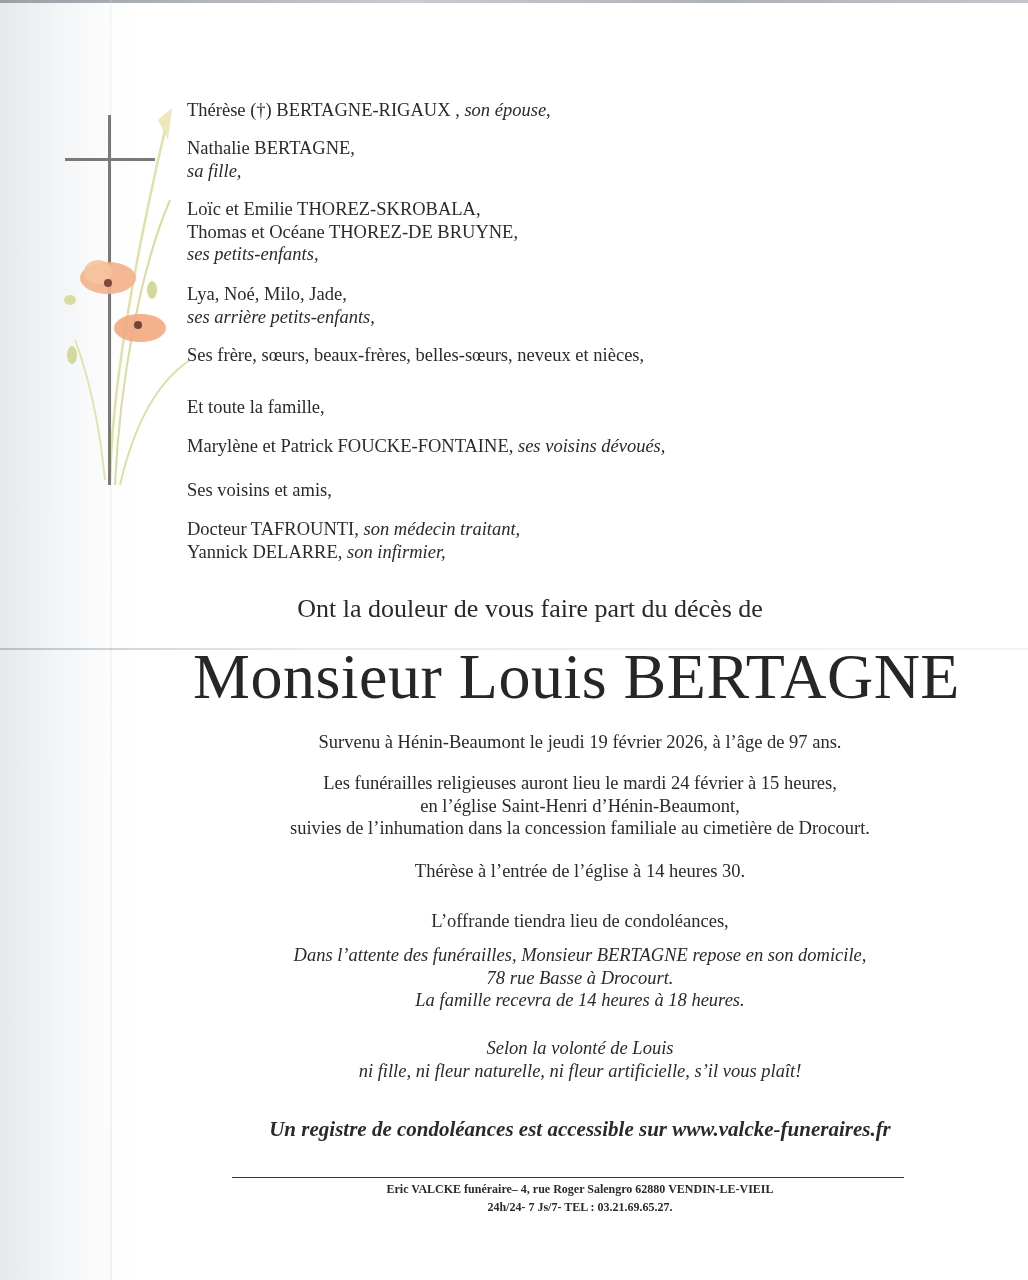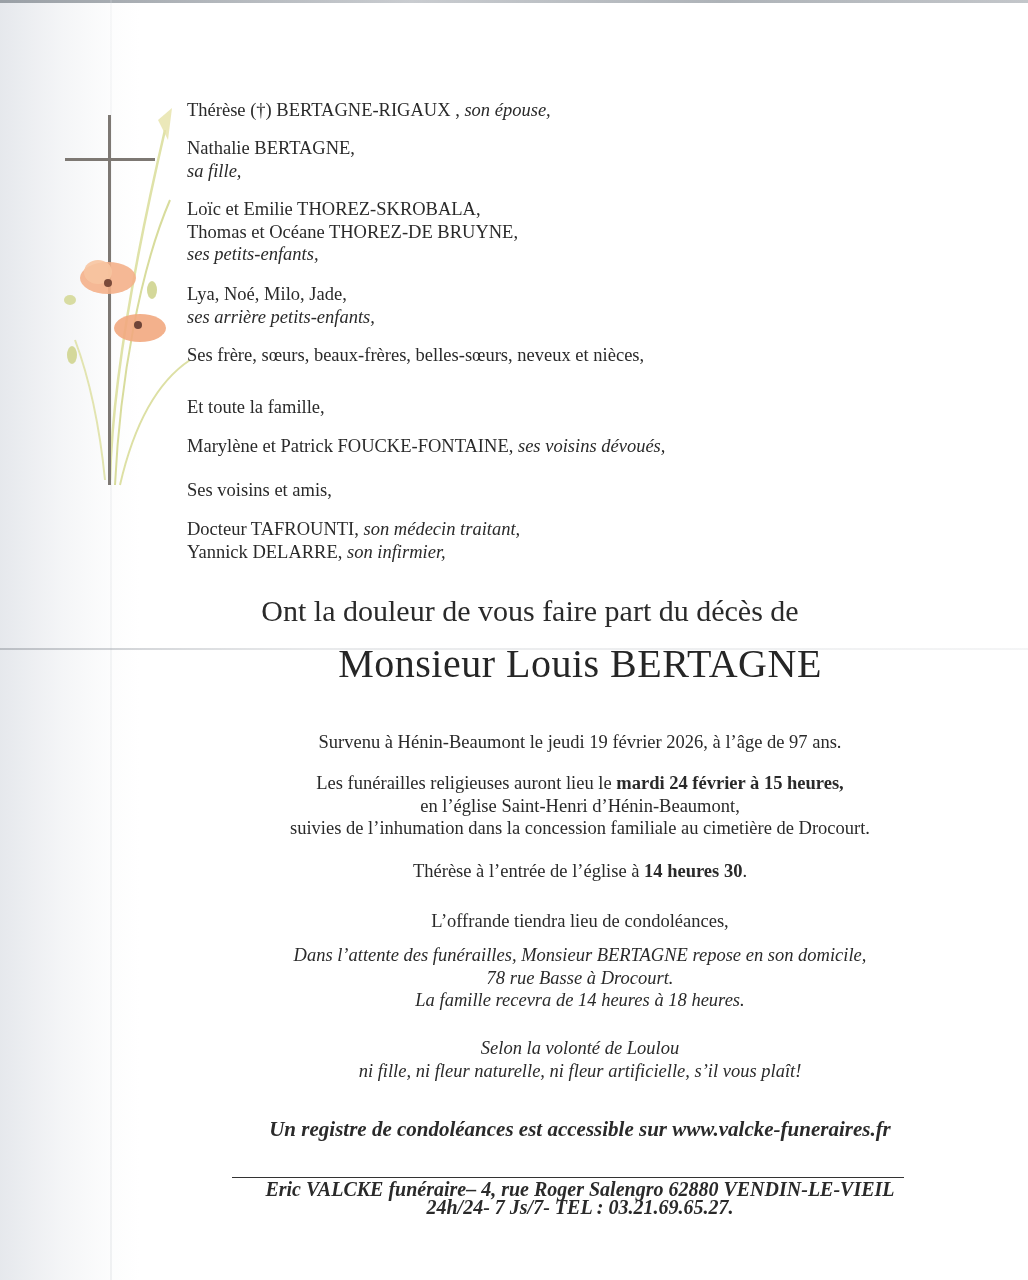--- a/index.html
+++ b/index.html
@@ -20,28 +20,28 @@
   .fold { position:absolute; left:0; top:648px; width:1028px; height:2px;
     background:linear-gradient(90deg,rgba(150,155,162,0.55),rgba(190,194,199,0.35) 30%,rgba(210,213,217,0.25)); }
   .fold2 { position:absolute; left:110px; top:0; width:2px; height:1280px;
     background:linear-gradient(180deg,rgba(220,222,226,0.2),rgba(215,218,222,0.35)); }
   .deco { position:absolute; left:40px; top:100px; width:170px; height:400px; }
 
   .fam { position:absolute; left:187px; font-size:18.5px; line-height:22.5px; white-space:nowrap; }
   .fam i { font-style:italic; }
 
   .center { position:absolute; left:0; width:1028px; text-align:center; white-space:nowrap; }
-  .announce { top:594px; font-size:30px; }
-  .name { top:640px; font-size:40px; letter-spacing:0.5px; left:200px; width:760px; color:#262626; }
+  .announce { top:594px; font-size:26px; }
+  .name { top:640px; font-size:64px; letter-spacing:0.5px; left:193px; width:760px; color:#262626; }
   .p { font-size:18.5px; line-height:22.5px; }
-  b { font-weight:bold; }
+  b { font-weight:normal; }
   .it { font-style:italic; }
   .reg { font-style:italic; font-weight:bold; font-size:21px; }
   .rule { position:absolute; left:232px; top:1177px; width:672px; height:1px; background:#333; }
-  .footer { font-weight:bold; font-size:20px; line-height:18px;font-style:italic; }
+  .footer { font-weight:bold; font-size:12px; line-height:18px; }
 </style>
 </head>
 <body>
 
 <div class="page">
   <div class="top-edge"></div>
   <div class="fold2"></div>
   <div class="fold"></div>
 
   <svg class="deco" viewBox="0 0 170 400">
@@ -114,21 +114,21 @@
 
   <div class="center p" style="top:910px;left:150px;width:860px">L’offrande tiendra lieu de condoléances,</div>
 
   <div class="center p it" style="top:944px;left:150px;width:860px">
     <span>Dans l’attente des funérailles, Monsieur BERTAGNE repose en son domicile,</span><br>
     <span>78 rue Basse à Drocourt.</span><br>
     <span>La famille recevra de 14 heures à 18 heures.</span>
   </div>
 
   <div class="center p it" style="top:1037px;left:150px;width:860px">
-    <span>Selon la volonté de Loulou</span><br>
+    <span>Selon la volonté de Louis</span><br>
     <span>ni fille, ni fleur naturelle, ni fleur artificielle, s’il vous plaît!</span>
   </div>
 
   <div class="center reg" style="top:1117px;left:150px;width:860px">
     <span>Un registre de condoléances est accessible sur  </span><span>www.valcke-funeraires.fr</span>
   </div>
 
   <div class="rule"></div>
 
   <div class="center footer" style="top:1180px;left:150px;width:860px">

